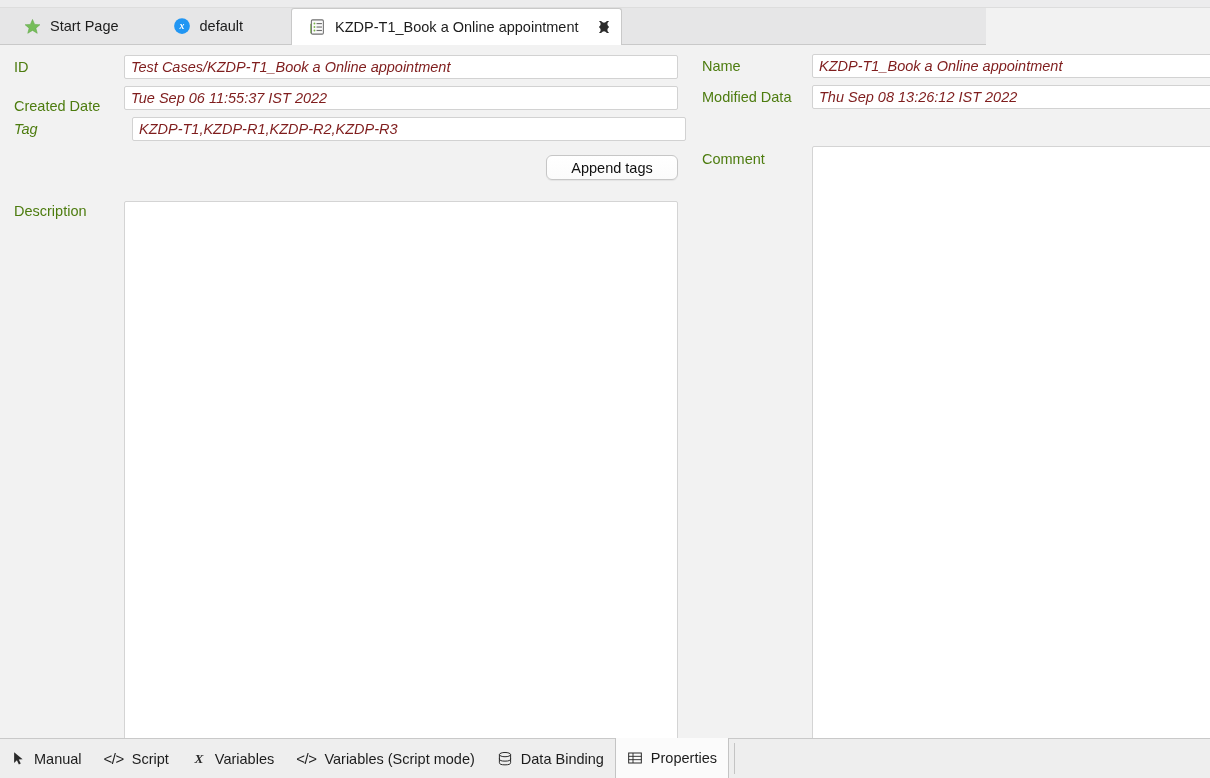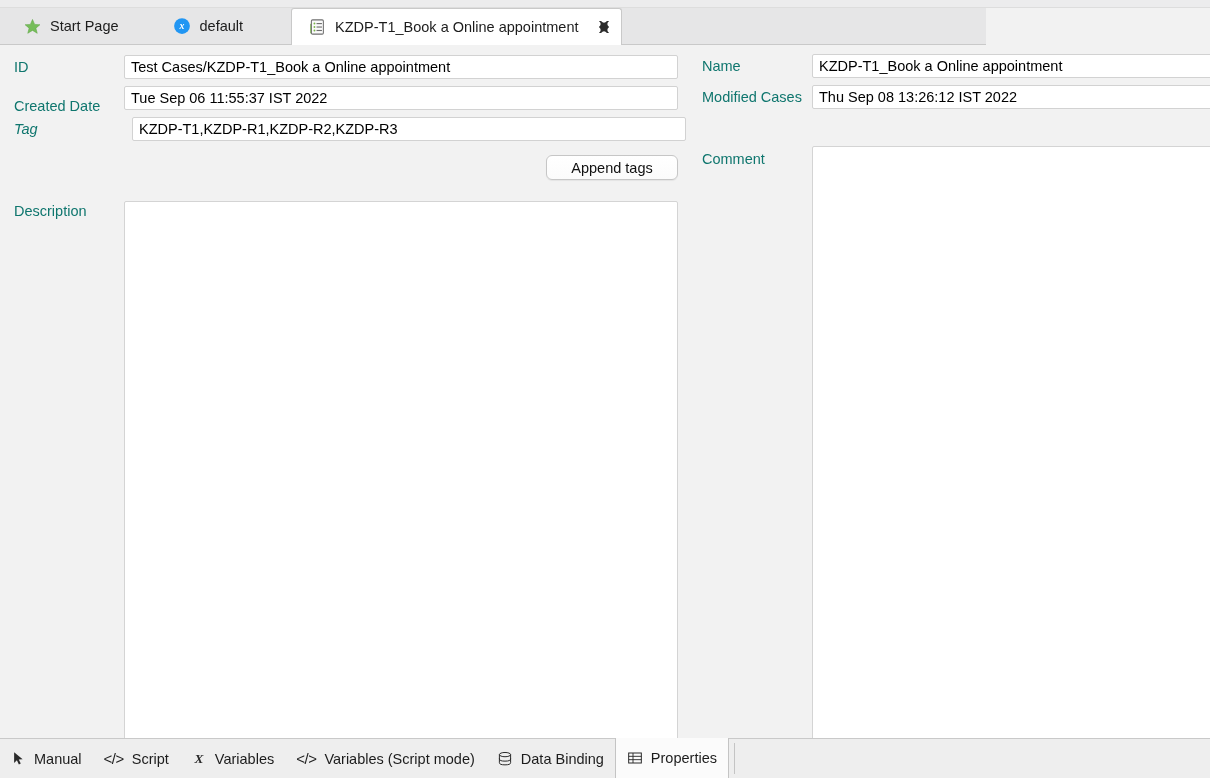--- a/index.html
+++ b/index.html
@@ -79,37 +79,38 @@
   .form {
     position: absolute;
     left: 0; top: 45px;
     width: 1210px; height: 693px;
     background: #f2f2f2;
   }
 
   .lbl {
     position: absolute;
     font-size: 14.5px;
-    color: #0f766e;
+    color: #4d7c0f;
     white-space: nowrap;
   }
 
   .txt {
     position: absolute;
     box-sizing: border-box;
     background: #ffffff;
     border: 1px solid #d2d2d2;
     border-radius: 2px;
     font-family: "Liberation Sans", sans-serif;
     font-size: 14.5px;
-    color: #000000;
+    color: #7f1d1d;
     padding: 0 6px;
     height: 24px;
     line-height: 22px;
     outline: none;
+    font-style: italic;
   }
 
   .area {
     position: absolute;
     box-sizing: border-box;
     background: #ffffff;
     border: 1px solid #d4d4d4;
     border-radius: 2px;
     font-family: "Liberation Sans", sans-serif;
     font-size: 14.5px;
@@ -240,21 +241,21 @@
     <input class="txt" style="left: 132px; top: 72px; width: 554px;" value="KZDP-T1,KZDP-R1,KZDP-R2,KZDP-R3">
 
     <button class="btn" style="left:546px; top:110px; width:132px;">Append tags</button>
 
     <div class="lbl" style="left:14px; top:158px;">Description</div>
     <textarea class="area" style="left: 124px; top: 156px; width: 554px; height: 578px;" placeholder=""></textarea>
 
     <div class="lbl" style="left:702px; top:13px;">Name</div>
     <input class="txt" style="left: 812px; top: 9px; width: 420px;" value="KZDP-T1_Book a Online appointment">
 
-    <div class="lbl" style="left:702px; top:44px;">Modified Cases</div>
+    <div class="lbl" style="left:702px; top:44px;">Modified Data</div>
     <input class="txt" style="left: 812px; top: 40px; width: 420px;" readonly="" value="Thu Sep 08 13:26:12 IST 2022">
 
     <div class="lbl" style="left:702px; top:106px;">Comment</div>
     <textarea class="area" style="left: 812px; top: 101px; width: 420px; height: 633px;" placeholder=""></textarea>
 
   </div>
 
   <div class="bottombar">
 
     <div class="btab">

